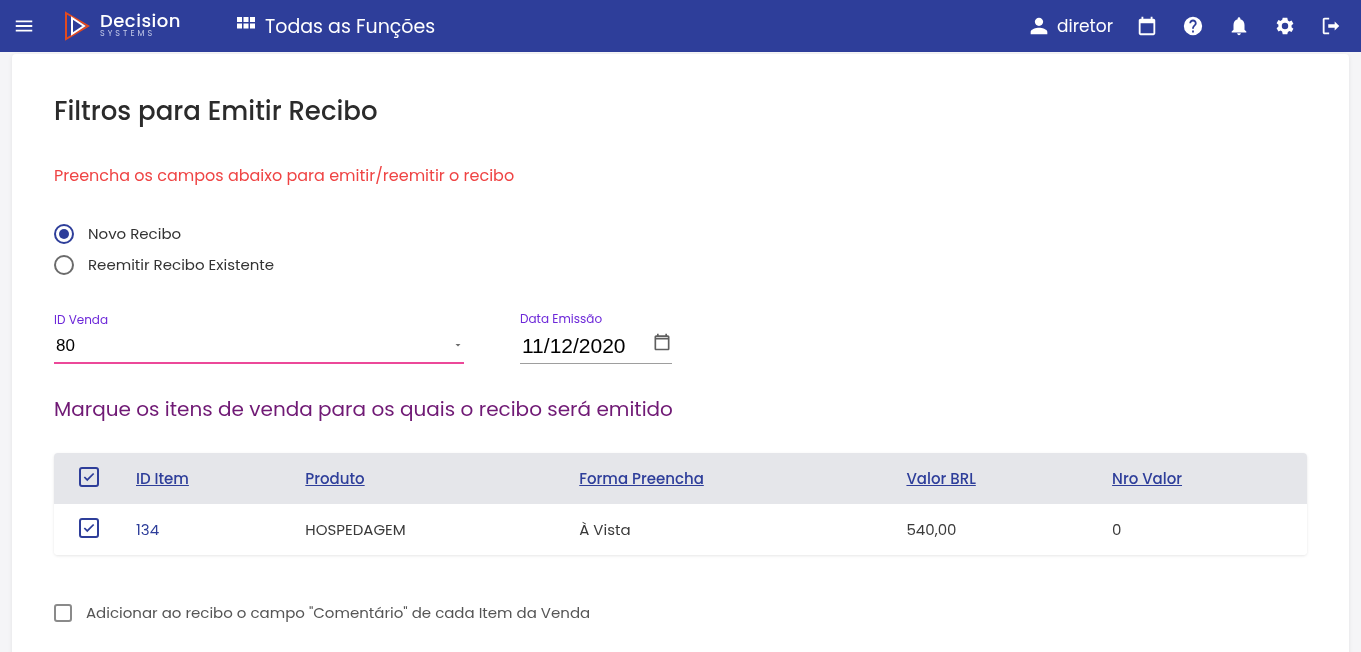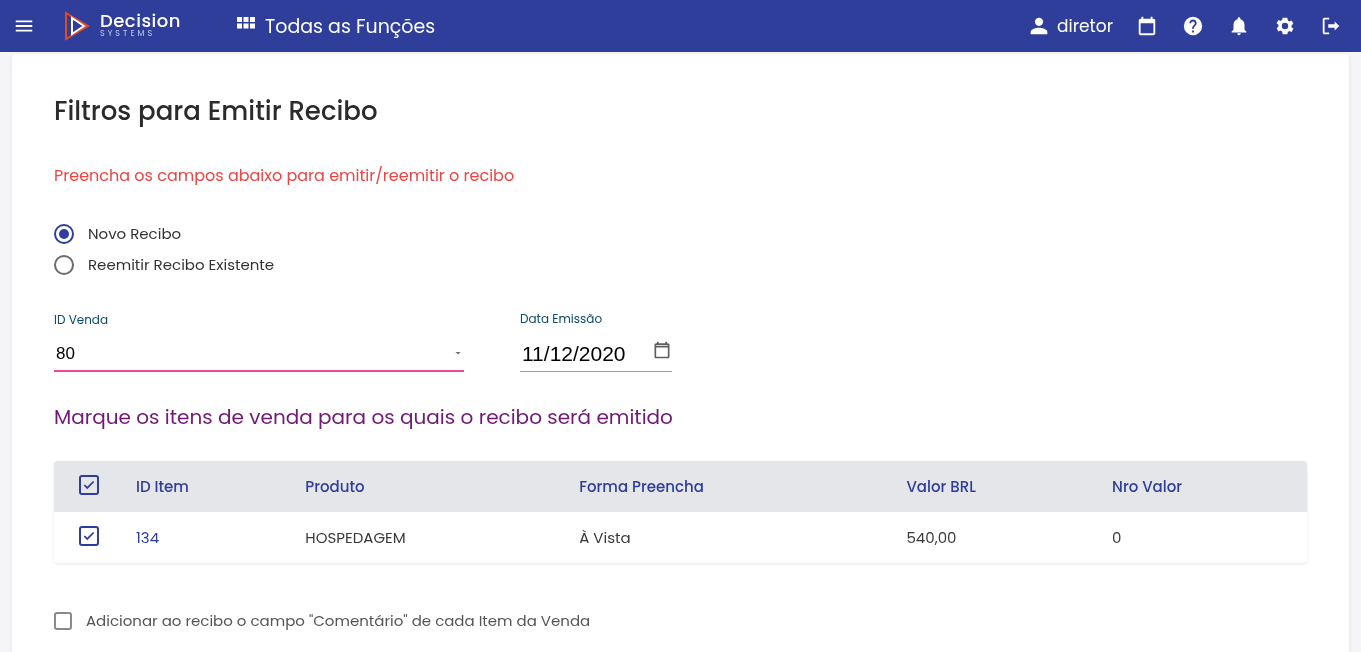--- a/index.html
+++ b/index.html
@@ -42,31 +42,31 @@
   }
   h1.title { font-size:26px; font-weight:500; margin:0 0 32px; color:#2b2b2b;}
   .subtitle { font-size:16px; color:#ef4444; margin:4px 0 34px;}
   .radio-group { display:flex; flex-direction:column; gap:8px; margin-bottom:34px;}
   .radio { display:flex; align-items:center; gap:14px; font-size:15px; color:#333; cursor:pointer;}
   .radio-outer { width:20px; height:20px; border:2px solid #2e3e9a; border-radius:50%; display:flex; align-items:center; justify-content:center;}
   .radio-outer.unsel { border-color:#6b6b6b; }
   .radio-inner { width:10px; height:10px; background:#2e3e9a; border-radius:50%; }
   .fields { display:flex; gap:56px; margin-bottom:30px; align-items:flex-end;}
   .field { display:flex; flex-direction:column;}
-  .field-label { font-size:12px; color:#0c4a6e; margin-bottom:10px;}
+  .field-label { font-size:12px; color:#6d28d9; margin-bottom:2px;}
   .select-field { width:410px; border-bottom:2px solid #ec4899; display:flex; align-items:center; padding:2px 0 4px; cursor:pointer;}
   .select-field input { border:none; outline:none; font-size:17px; width:100%; background:transparent;}
   .select-field .arrow { color:#6b6b6b; }
   .date-field { width:152px; border-bottom:1px solid #9e9e9e; display:flex; align-items:center; padding:2px 0 4px;}
   .date-field input { border:none; outline:none; font-size:21px; width:100%; background:transparent;}
   .date-field .cal { color:#5f5f5f; }
   .instruction { font-size:20px; color:#701a75; margin:14px 0 29px;}
   table.data { width:100%; border-collapse:collapse; box-shadow:0 1px 3px rgba(0,0,0,.1); border-radius:4px; overflow:hidden;}
   table.data thead { background:#e5e6ea; }
-  table.data th { text-align:left; font-weight:500; font-size:15px; color:#2e3e9a; padding:14px 12px;}
+  table.data th { text-align:left; font-weight:500; font-size:15px; color:#2e3e9a; padding:14px 12px;text-decoration:underline;}
   table.data td { font-size:15px; padding:14px 12px; background:#fff;}
   table.data th:first-child, table.data td:first-child { width:70px; text-align:center;}
   .chk { width:20px; height:20px; border:2px solid #2e3e9a; border-radius:3px; display:inline-flex; align-items:center; justify-content:center; cursor:pointer;}
   .chk svg { width:14px; height:14px; fill:none; stroke:#2e3e9a; stroke-width:3; }
   .link-cell { color:#2e3e9a; }
   .opt-row { display:flex; align-items:center; gap:14px; margin-top:46px; font-size:15px; color:#555;}
   .chk-empty { width:18px; height:18px; border:2px solid #8a8a8a; border-radius:3px; cursor:pointer;}
 </style>
 </head>
 <body>

